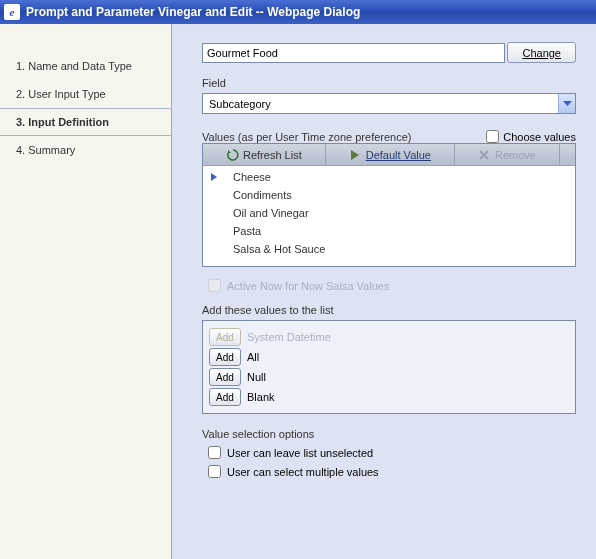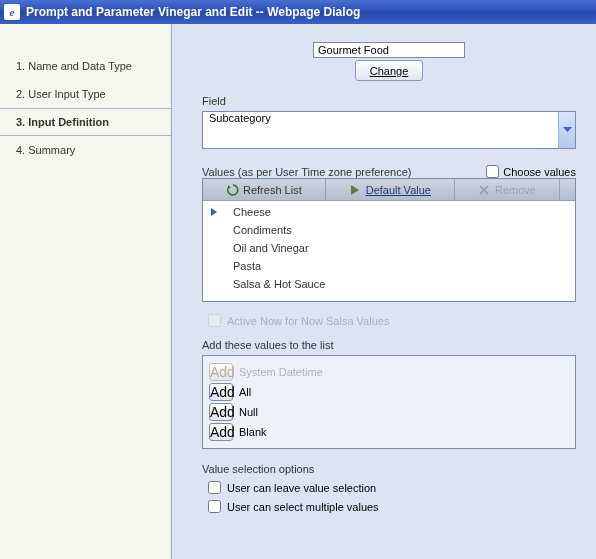--- a/index.html
+++ b/index.html
@@ -66,21 +66,20 @@
   }
   .label {
     color: #333;
     margin-bottom: 4px;
   }
   .row {
     display: flex;
     align-items: center;
     gap: 2px;
     margin-bottom: 14px;
-    flex-direction: column;
   }
   input[type=text].field {
     flex: 1;
     height: 20px;
     border: 1px solid #7a8aaa;
     padding: 1px 4px;
     font: inherit;
     background: #fff;
   }
   .btn {
@@ -89,25 +88,25 @@
     border: 1px solid #8a97b6;
     background: linear-gradient(#fefefe, #e2e6ef);
     font: inherit;
     cursor: pointer;
     border-radius: 3px;
     text-decoration: underline;
   }
   .select-wrap {
     position: relative;
     width: 100%;
-    height: 38px;
+    height: 21px;
     border: 1px solid #7a8aaa;
     background: #fff;
     display: flex;
-    align-items: flex-start;
+    align-items: center;
     margin-bottom: 16px;
   }
   .select-wrap .value {
     flex: 1;
     padding: 0 6px;
   }
   .select-wrap .drop {
     width: 17px;
     height: 100%;
     background: linear-gradient(#d7e4fb, #b4c9f0);
@@ -195,27 +194,27 @@
     padding: 5px 6px;
     margin-bottom: 14px;
   }
   .add-row {
     display: flex;
     align-items: center;
     gap: 6px;
     margin: 2px 0;
   }
   .add-btn {
-    width: 24px;
+    width: 32px;
     height: 18px;
     border: 1px solid #7a8aaa;
     background: linear-gradient(#fefefe, #e2e6ef);
     border-radius: 3px;
     font: inherit;
-    font-size: 14px;
+    font-size: 10px;
     cursor: pointer;
     padding: 0;
   }
   .add-btn.disabled {
     color: #b6b097;
     border-color: #c2bda9;
     cursor: default;
   }
   .add-row.disabled span { color: #a9b0c0; }
 
@@ -337,21 +336,21 @@
       </div>
       <div class="add-row">
         <button class="add-btn">Add</button>
         <span>Blank</span>
       </div>
     </div>
 
     <div class="label opts-title">Value selection options</div>
     <label class="opt-row">
       <input type="checkbox" style="">
-      <span>User can leave value selection</span>
+      <span>User can leave list unselected</span>
     </label>
     <label class="opt-row">
       <input type="checkbox" style="">
       <span>User can select multiple values</span>
     </label>
 
   </div>
 </div>
 
 </body></html>

